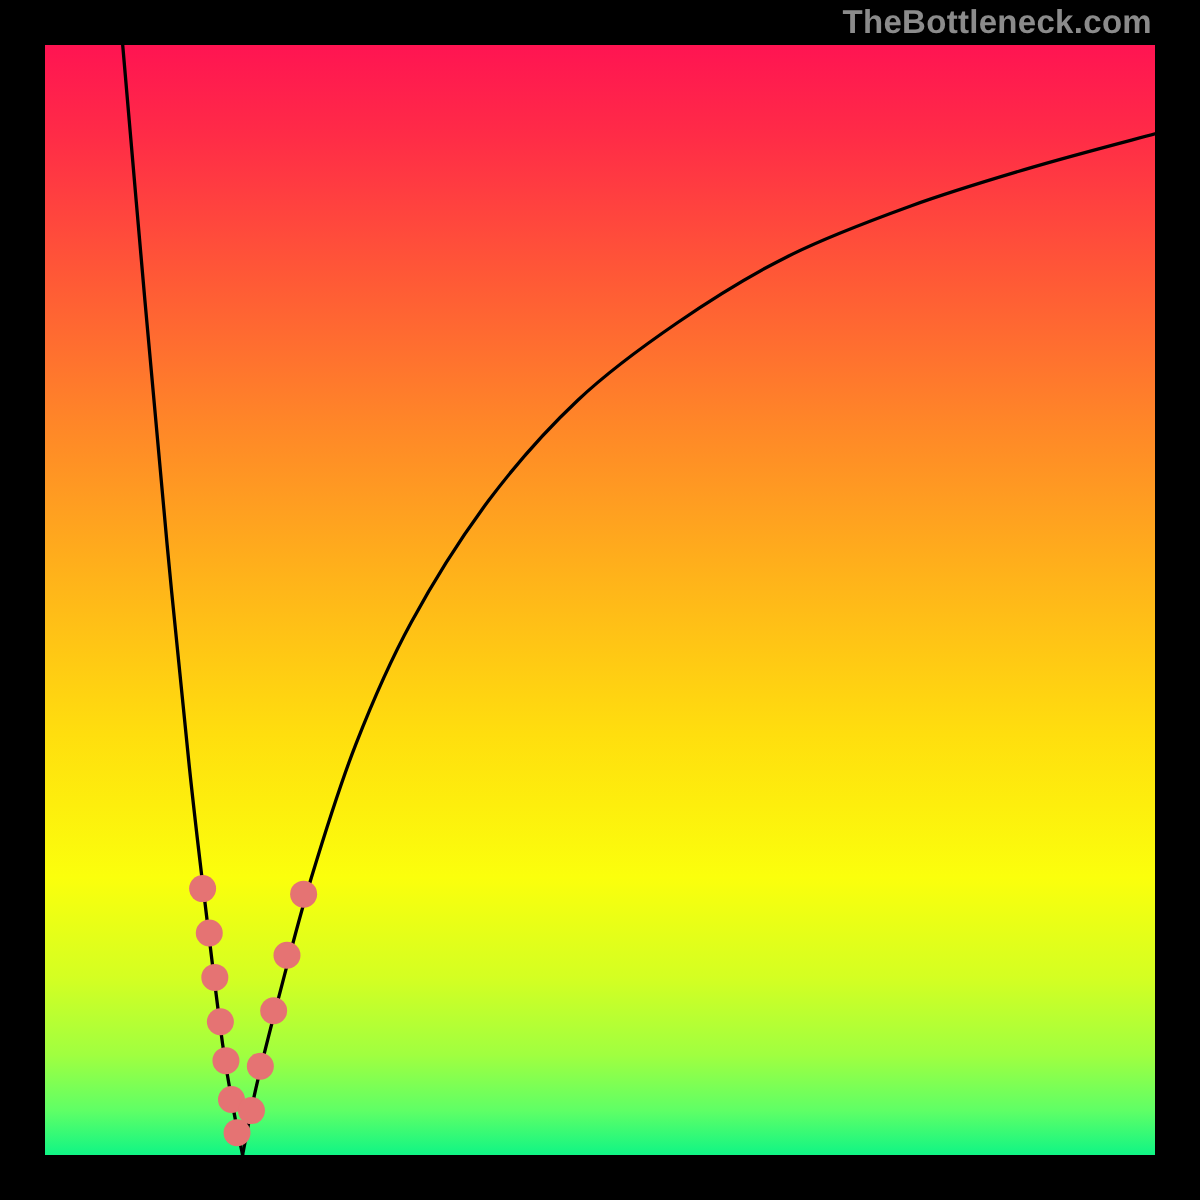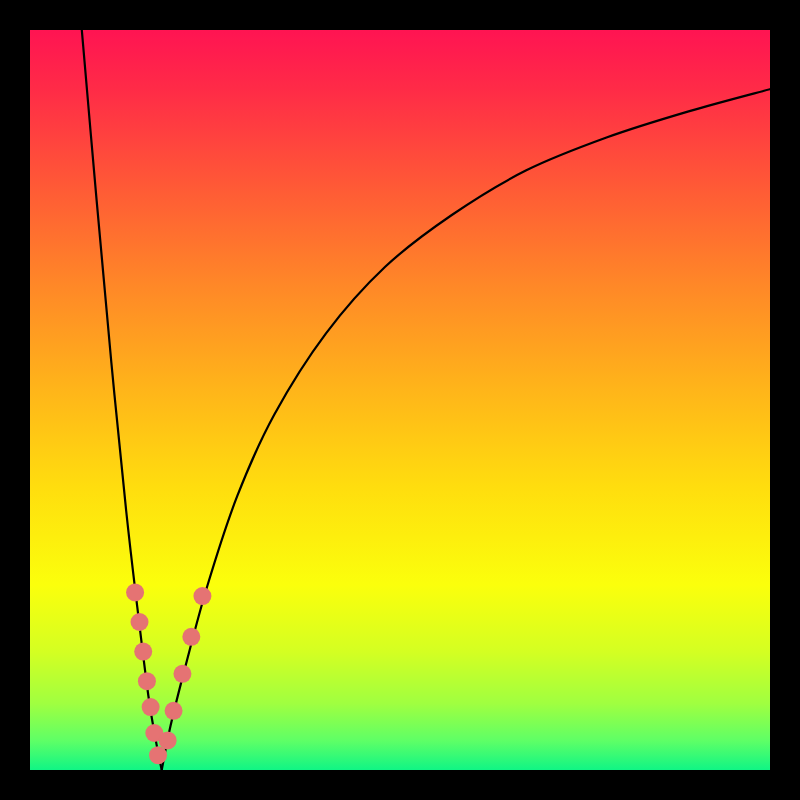--- a/index.html
+++ b/index.html
@@ -63,13 +63,14 @@
           <circle cx="124.32000000000001" cy="703" r="9" fill="#e57373"></circle>
           <circle cx="128.02" cy="725.2" r="9" fill="#e57373"></circle>
           <circle cx="137.64000000000001" cy="710.4" r="9" fill="#e57373"></circle>
           <circle cx="143.55999999999997" cy="680.8" r="9" fill="#e57373"></circle>
           <circle cx="152.44000000000003" cy="643.8" r="9" fill="#e57373"></circle>
           <circle cx="161.32" cy="606.8" r="9" fill="#e57373"></circle>
           <circle cx="172.42000000000002" cy="566.1" r="9" fill="#e57373"></circle>
         </g>
     </svg>
   </div>
+  <div class="watermark">TheBottleneck.com</div>
 </div>
 
 </body></html>

